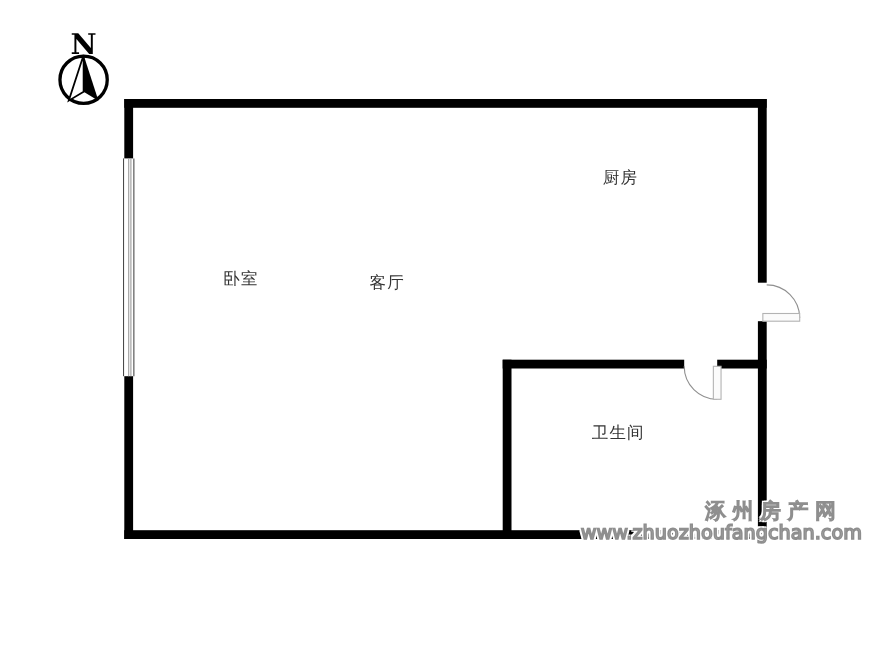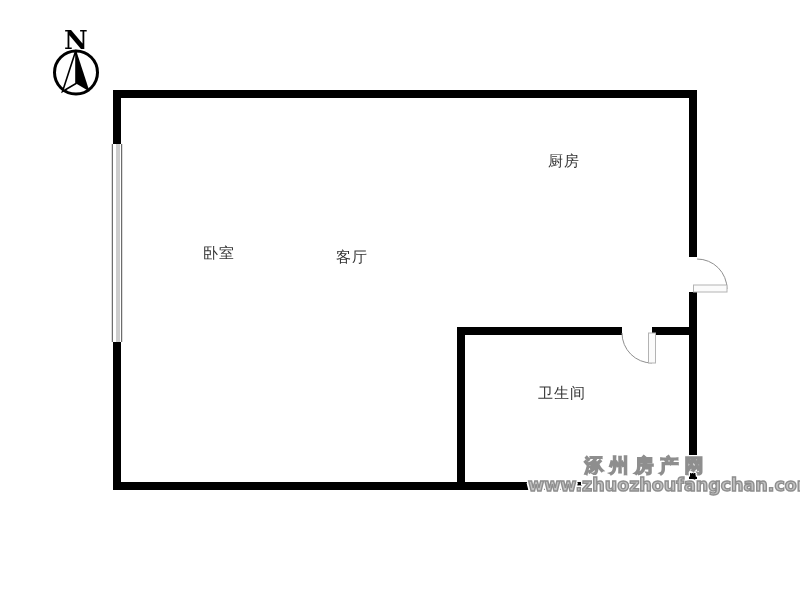--- a/index.html
+++ b/index.html
@@ -32,29 +32,29 @@
     font-weight: bold;
     font-size: 26px;
     fill: #000000;
   }
   .watermark {
     position: absolute;
     left: 528px;
     top: 456px;
     width: 238px;
     z-index: 5;
-    text-align: center;
+    text-align: right;
     color: #c3c3c3;
     -webkit-text-stroke: 1.4px #8e8e8e;
     text-shadow:
       -2px -2px 0 #ffffff, 2px -2px 0 #ffffff,
       -2px  2px 0 #ffffff, 2px  2px 0 #ffffff,
       0 -2px 0 #ffffff, 0 2px 0 #ffffff,
       -2px 0 0 #ffffff, 2px 0 0 #ffffff;
-    font-weight: bold;
+    font-weight: normal;
     line-height: 1.05;
     user-select: none;
   }
   .watermark .site-name {
     font-size: 19px;
     letter-spacing: 6px;
     white-space: nowrap;
   }
   .watermark .site-url {
     font-size: 17.5px;

